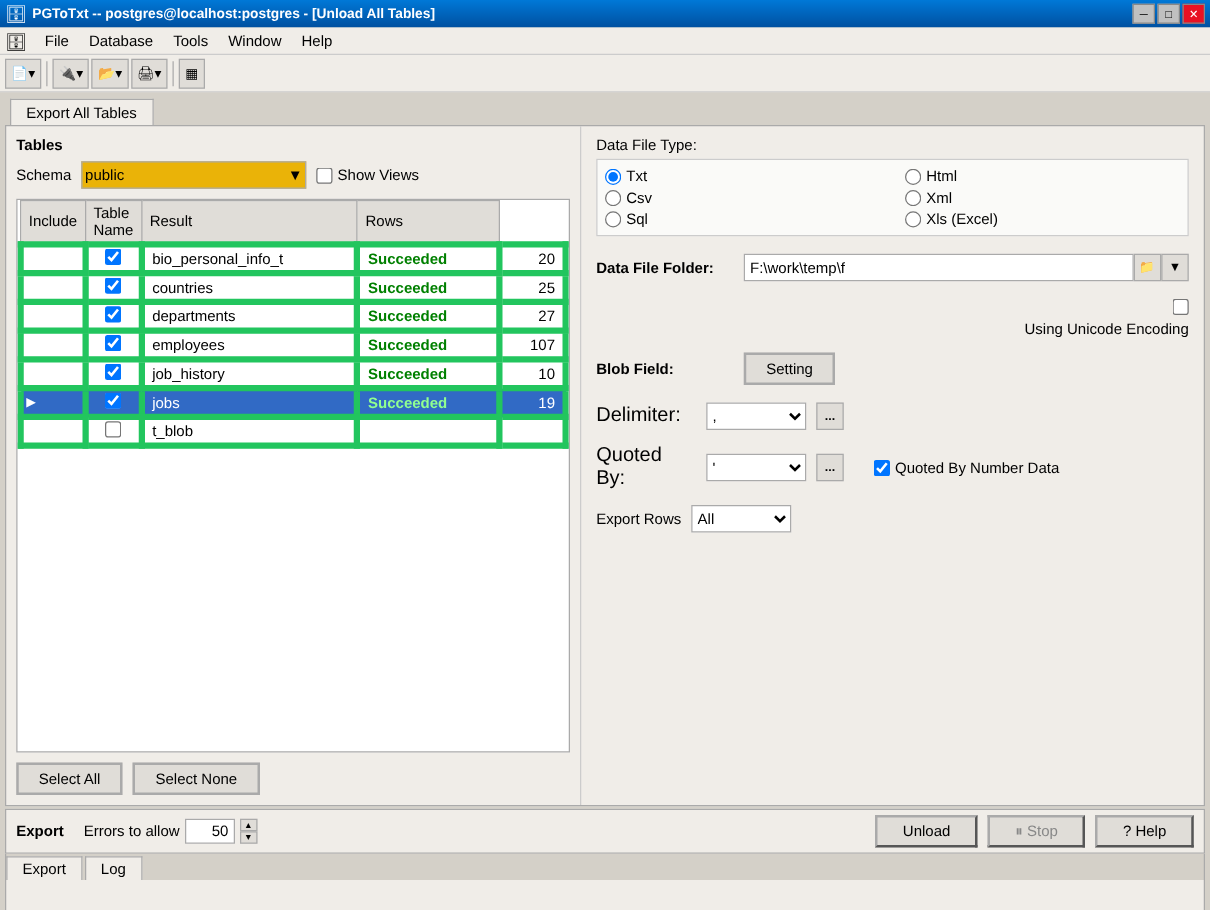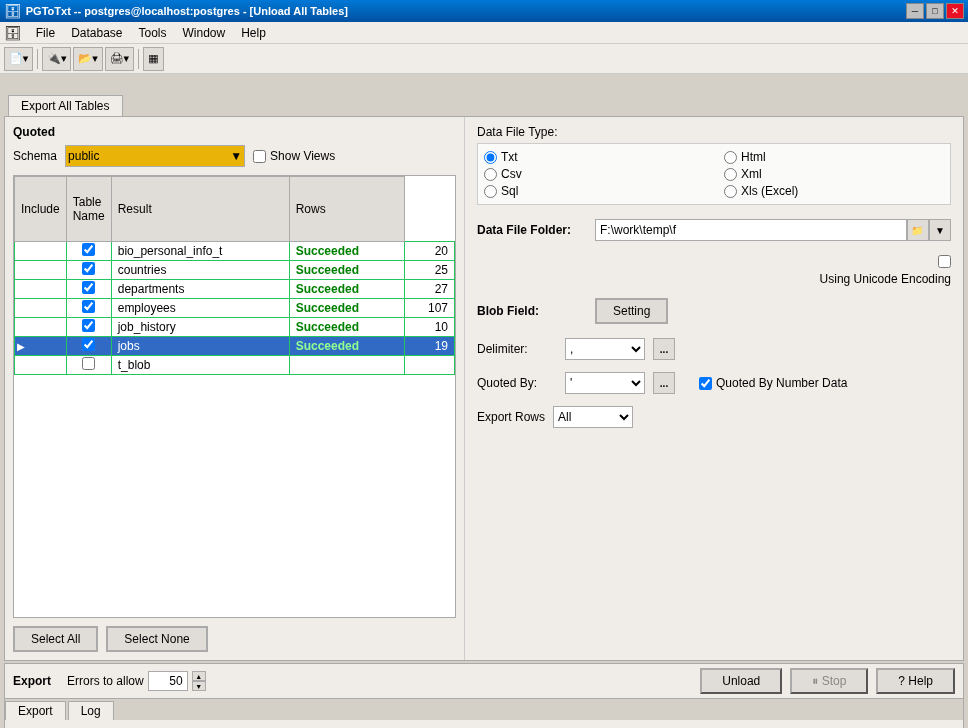--- a/index.html
+++ b/index.html
@@ -51,21 +51,21 @@
     .tool-btn {
       height: 24px; padding: 2px 4px; background: #e0ddd8;
       border: 1px solid #aaa; cursor: pointer; display: flex; align-items: center;
       font-size: 11px;
     }
     .tool-sep { width: 1px; height: 20px; background: #aaa; margin: 0 2px; }
 
     
     .tab-bar {
       background: #d4d0c8;
-      height: 42px;
+      height: 26px;
       display: flex;
       align-items: flex-end;
       padding: 0 8px;
     }
     .tab {
       background: #f0ede8;
       border: 1px solid #aaa;
       border-bottom: none;
       padding: 3px 12px;
       cursor: pointer;
@@ -102,27 +102,27 @@
     .table-container {
       flex: 1;
       border: 1px solid #aaa;
       background: white;
       overflow: auto;
     }
     table { width: 100%; border-collapse: collapse; }
     thead tr { background: #e0ddd8; }
     th {
       border: 1px solid #aaa;
-      padding: 18px 6px;
+      padding: 2px 6px;
       text-align: left;
       font-size: 12px;
       font-weight: normal;
     }
     td {
-      border: 1px solid #22c55e;
+      border: 5px solid #22c55e;
       padding: 1px 6px;
       font-size: 12px;
     }
     tr.active-row { background: #316ac5; color: white; }
     tr.active-row td { color: white; }
     .succeeded { color: #008000; font-weight: bold; }
 
     .btn-row {
       display: flex;
       gap: 8px;
@@ -175,21 +175,21 @@
       display: flex;
     }
     .cb-row { display: flex; align-items: flex-end; gap: 4px; margin-bottom: 4px; flex-direction: column; }
 
     .delimiter-row {
       display: flex;
       align-items: center;
       gap: 8px;
       margin-bottom: 4px;
     }
-    .delimiter-label { width: 80px; font-size: 12px; }
+    .delimiter-label { width: 80px; font-size: 16px; }
     .delimiter-select {
       width: 80px; height: 22px;
       border: 1px solid #aaa;
       background: white;
       font-size: 12px;
     }
     .dots-btn {
       width: 22px; height: 22px;
       border: 1px solid #aaa;
       background: #e0ddd8;
@@ -241,21 +241,21 @@
   <button class="tool-btn">▦</button>
 </div>
 
 <div class="tab-bar">
   <div class="tab">Export All Tables</div>
 </div>
 
 <div class="main-content">
 
   <div class="left-panel">
-    <div class="panel-title">Quoted</div>
+    <div class="panel-title">Tables</div>
 
     <div class="schema-row">
       <span>Schema</span>
       <div style="border:1px solid #aaa; background:#eab308; display:flex; align-items:center; width:180px; height:22px; padding:0 2px;">
         <span style="flex:1; font-size:12px;">public</span>
         <span>▼</span>
       </div>
       <div class="show-views-cb">
         <input type="checkbox" style="">
         <span>Show Views</span>

